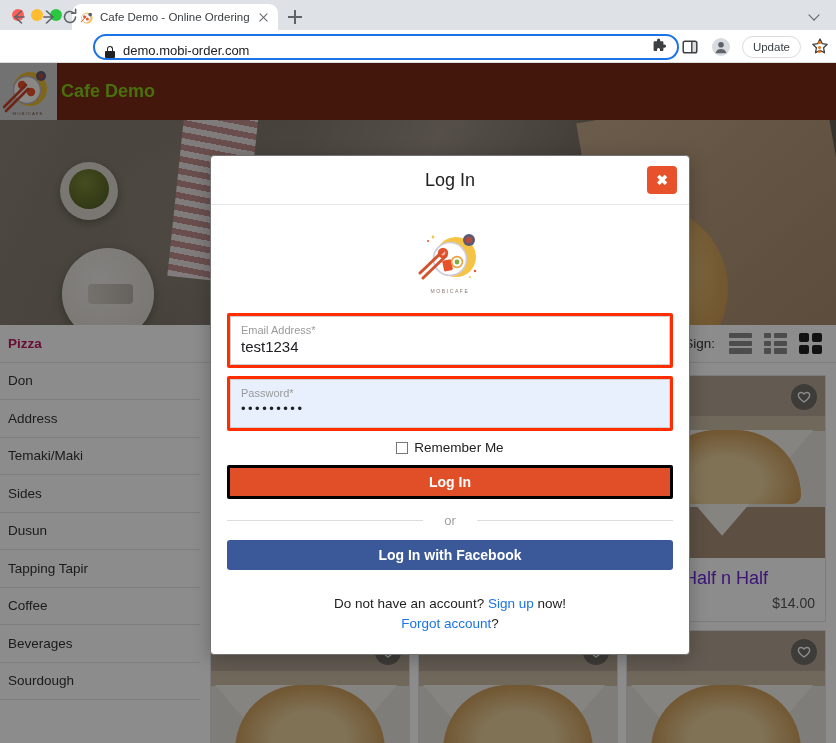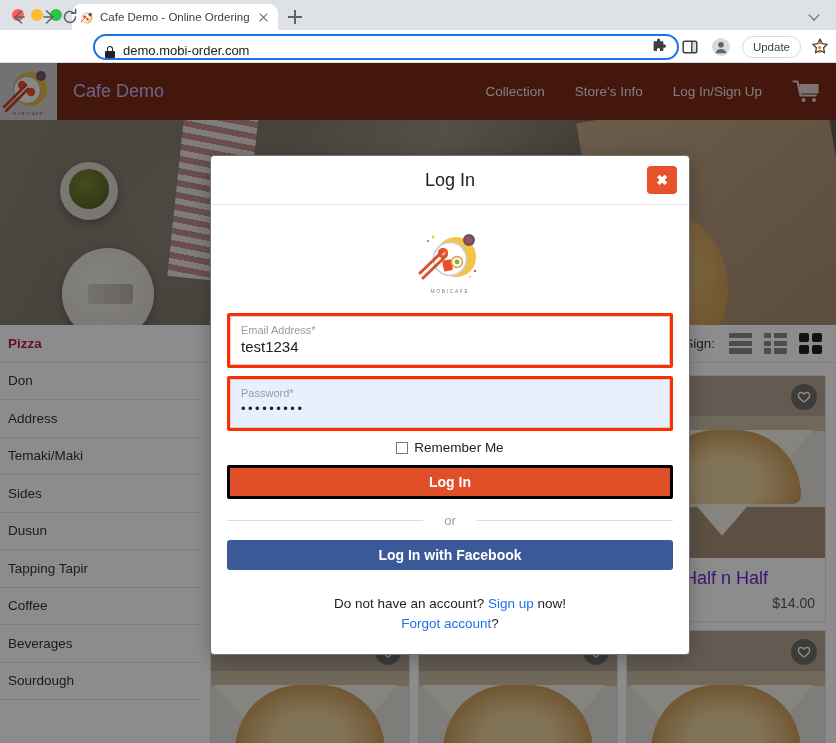--- a/index.html
+++ b/index.html
@@ -97,21 +97,21 @@
   
   .site { position: absolute; left: 0; top: 63px; width: 836px; height: 680px; overflow: hidden; background: #fff; }
 
   .site-header {
     position: relative; height: 57px; background: #7a2b14;
     display: flex; align-items: center;
   }
   .site-logo {
     width: 57px; height: 57px; background: #cfcfcf; flex: 0 0 57px; position: relative;
   }
-  .brand-title { font-size: 18px; color: #c4b5fd; font-weight: normal; margin-left: 16px; }
+  .brand-title { font-size: 18px; color: #84cc16; font-weight: bold; margin-left: 4px; }
   .site-nav { margin-left: auto; display: flex; align-items: center; gap: 30px; padding-right: 14px; }
   .nav-link { font-size: 13.5px; color: #f0e3de; cursor: pointer; white-space: nowrap; }
   .cart-icon { width: 30px; height: 26px; position: relative; cursor: pointer; }
 
   
   .hero {
     position: relative; height: 205px;
     background:
       radial-gradient(circle at 22% 45%, #8b8275 0 6%, transparent 22%),
       linear-gradient(115deg, #8d8578 0%, #7d756a 28%, #9a9083 48%, #6f675c 70%, #5e564c 100%);
@@ -376,33 +376,20 @@
           <circle cx="22" cy="22" r="4.2" fill="#e8522b"></circle>
           <circle cx="31" cy="29" r="4.2" fill="#e8522b"></circle>
           <circle cx="41" cy="13" r="5" fill="#5a5a78"></circle>
           <circle cx="41" cy="13" r="2.6" fill="#b54a3a"></circle>
           <path d="M4 44 L26 22" stroke="#c4452a" stroke-width="2.6" stroke-linecap="round"></path>
           <path d="M6 48 L28 26" stroke="#c4452a" stroke-width="2.6" stroke-linecap="round"></path>
           <text x="28" y="52" font-size="4.4" fill="#7a5c52" text-anchor="middle" font-family="'Liberation Sans',sans-serif" letter-spacing="1">MOBICAFE</text>
         </svg>
       </div>
       <div class="brand-title">Cafe Demo</div>
-      <div class="site-nav">
-        <span class="nav-link">Collection</span>
-        <span class="nav-link">Store's Info</span>
-        <span class="nav-link">Log In/Sign Up</span>
-        <span class="cart-icon">
-          <svg width="30" height="26" viewBox="0 0 30 26">
-            <path d="M1.5 2.5 H5.5 L8.5 16.5 H24" fill="none" stroke="#e6d6d0" stroke-width="2" stroke-linecap="round" stroke-linejoin="round"></path>
-            <rect x="7.5" y="5" width="19" height="9.5" fill="#e6d6d0"></rect>
-            <circle cx="11.5" cy="21" r="2" fill="#e6d6d0"></circle>
-            <circle cx="22" cy="21" r="2" fill="#e6d6d0"></circle>
-          </svg>
-        </span>
-      </div>
     </div>
 
     <div class="hero">
       <div class="box"></div>
       <div class="pizza"></div>
       <div class="cloth"></div>
       <div class="plant"></div>
       <div class="plate"></div>
     </div>
 

